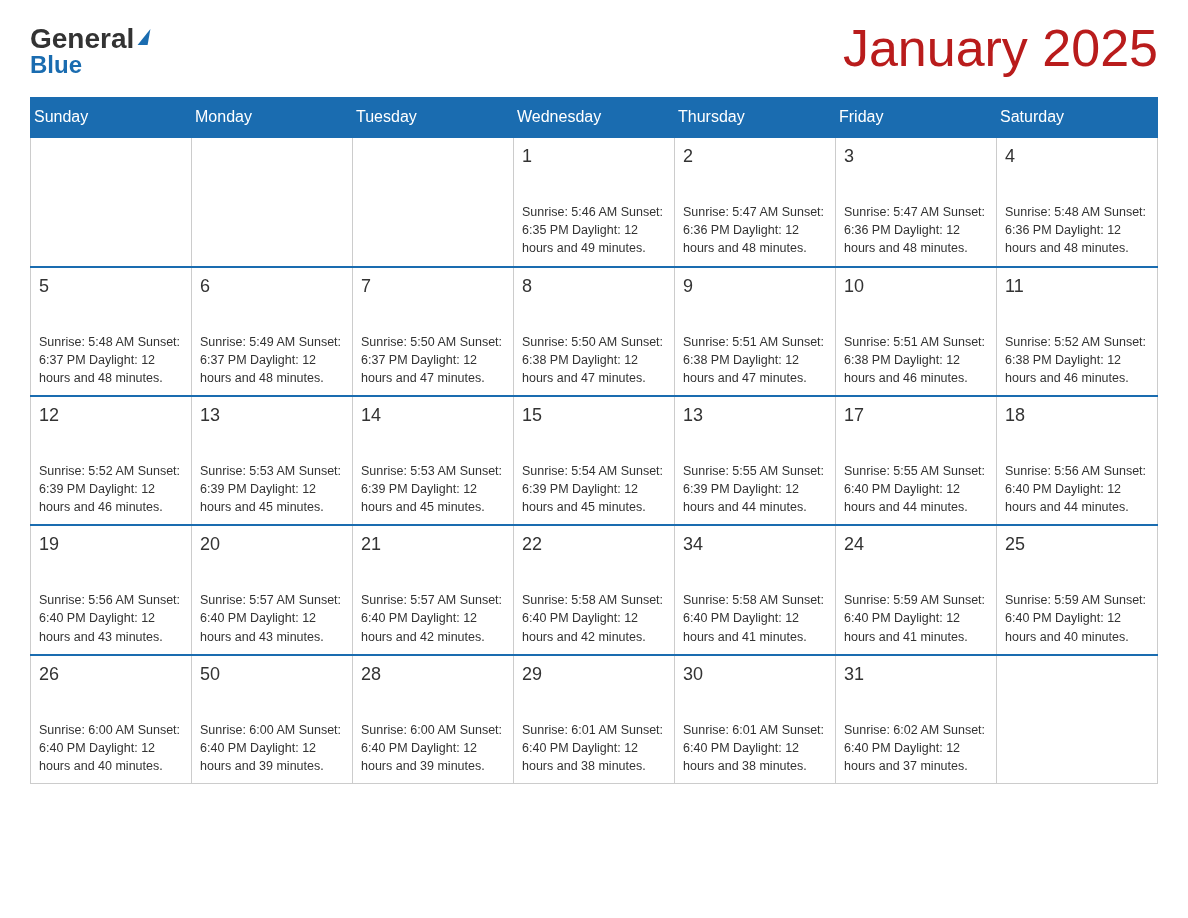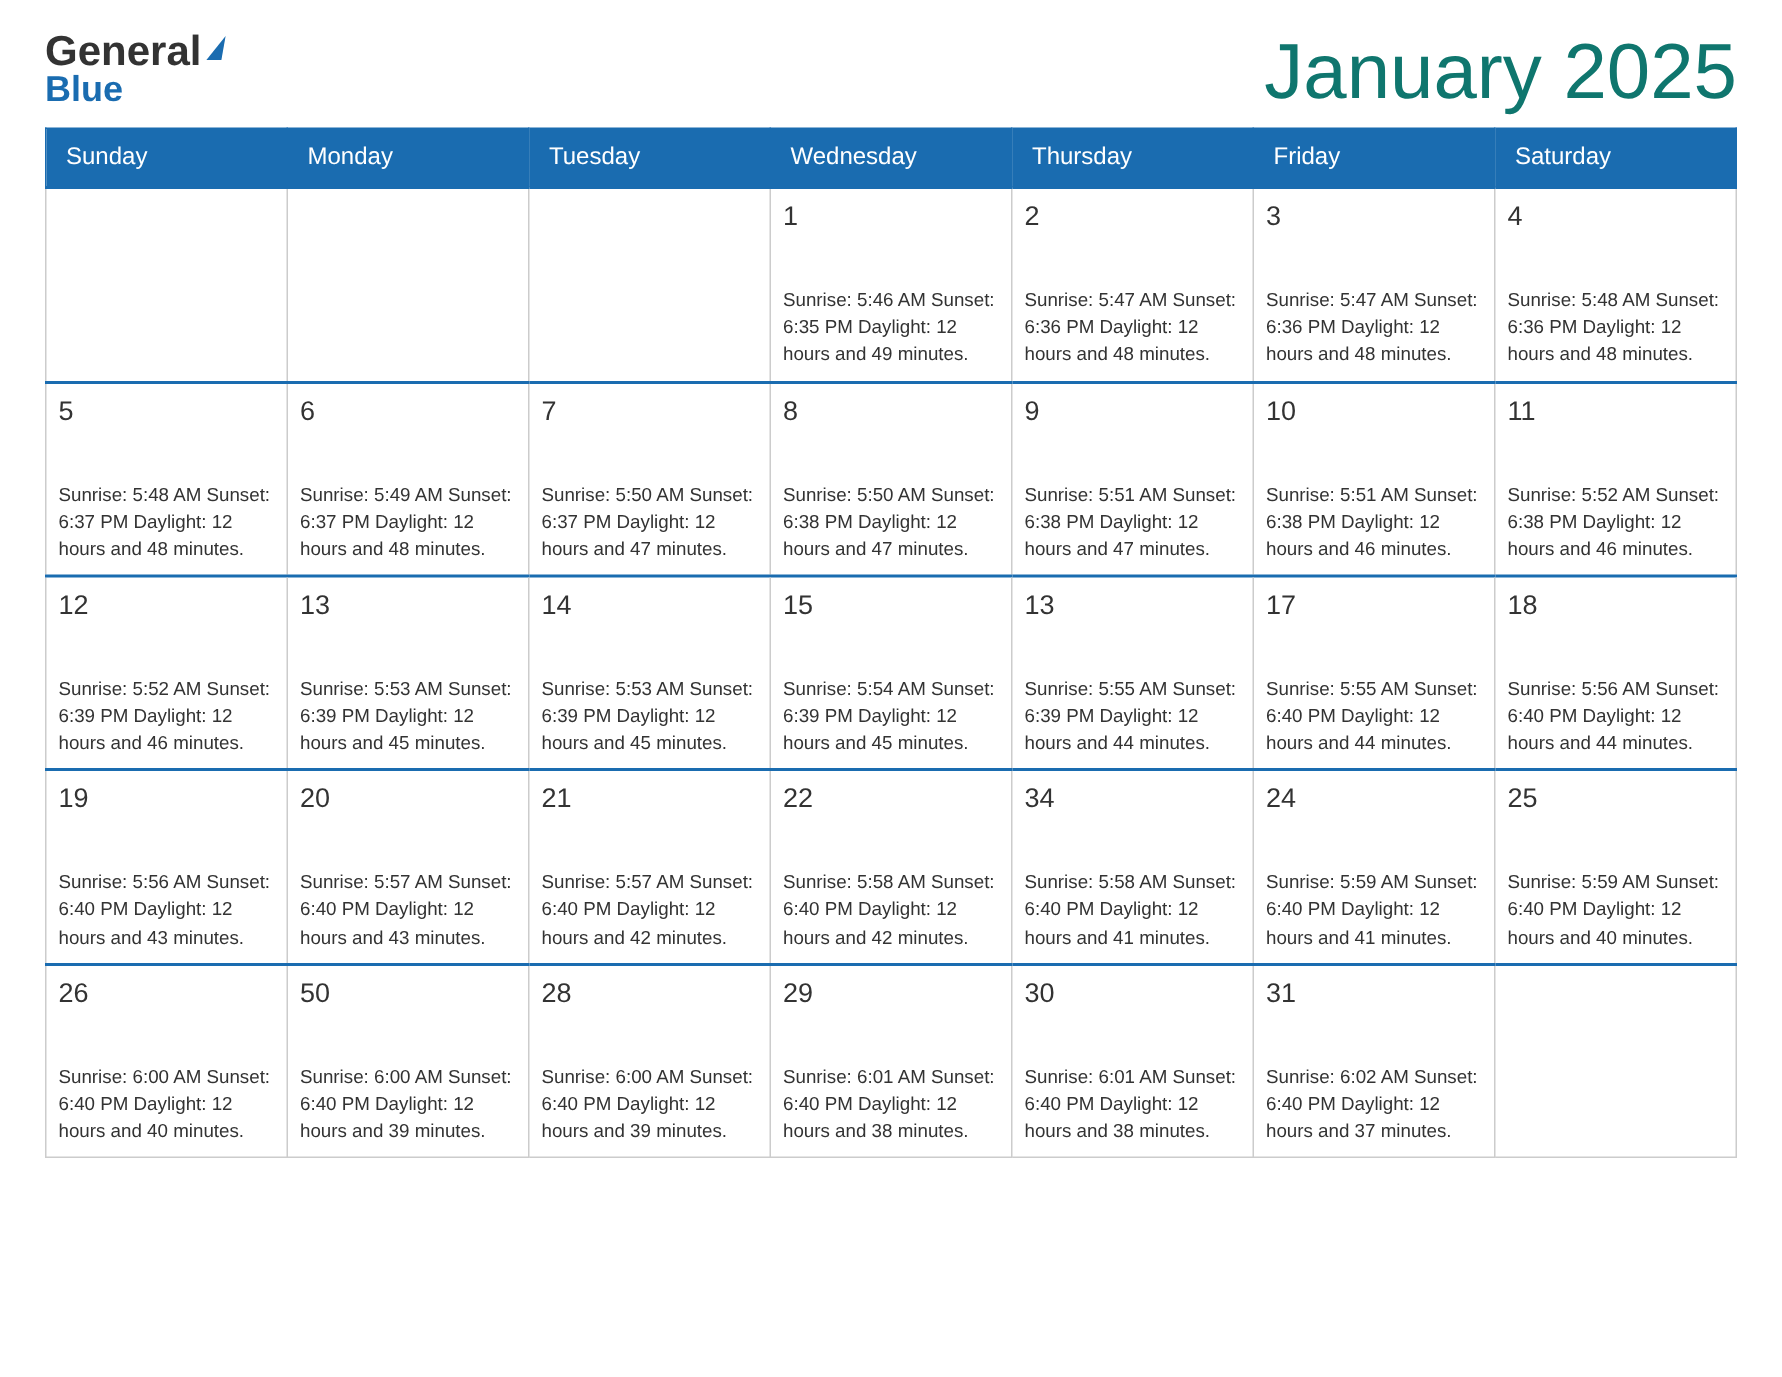--- a/index.html
+++ b/index.html
@@ -6,22 +6,22 @@
     body {
       font-family: Arial, sans-serif;
       background: #fff;
       width: 1188px;
       min-height: 918px;
       padding: 20px 30px;
     }
     .header {
       display: flex;
       justify-content: space-between;
-      align-items: flex-start;
-      margin-bottom: 8px;
+      align-items: flex-end;
+      margin-bottom: 20px;
     }
     .logo {
       display: flex;
       flex-direction: column;
       align-items: flex-start;
     }
     .logo-general {
       font-size: 28px;
       font-weight: bold;
       color: #333;
@@ -34,37 +34,37 @@
       line-height: 1;
       display: flex;
       align-items: center;
     }
     .title-block {
       text-align: right;
     }
     .month-title {
       font-size: 52px;
       font-weight: normal;
-      color: #0f766e;
+      color: #b91c1c;
       line-height: 1.1;
     }
     .location-title {
       font-size: 20px;
       color: #555;
       margin-top: 4px;
     }
     table {
       width: 100%;
       border-collapse: collapse;
       table-layout: fixed;
     }
     thead tr th {
       background-color: #1a6cb0;
       color: #fff;
-      padding: 10px 13px;
+      padding: 10px 3px;
       font-size: 16px;
       font-weight: normal;
       text-align: left;
       border: 1px solid #1a6cb0;
       margin-top: 24px;
     }
     tbody tr td {
       vertical-align: top;
       padding: 8px;
       border: 1px solid #ccc;

